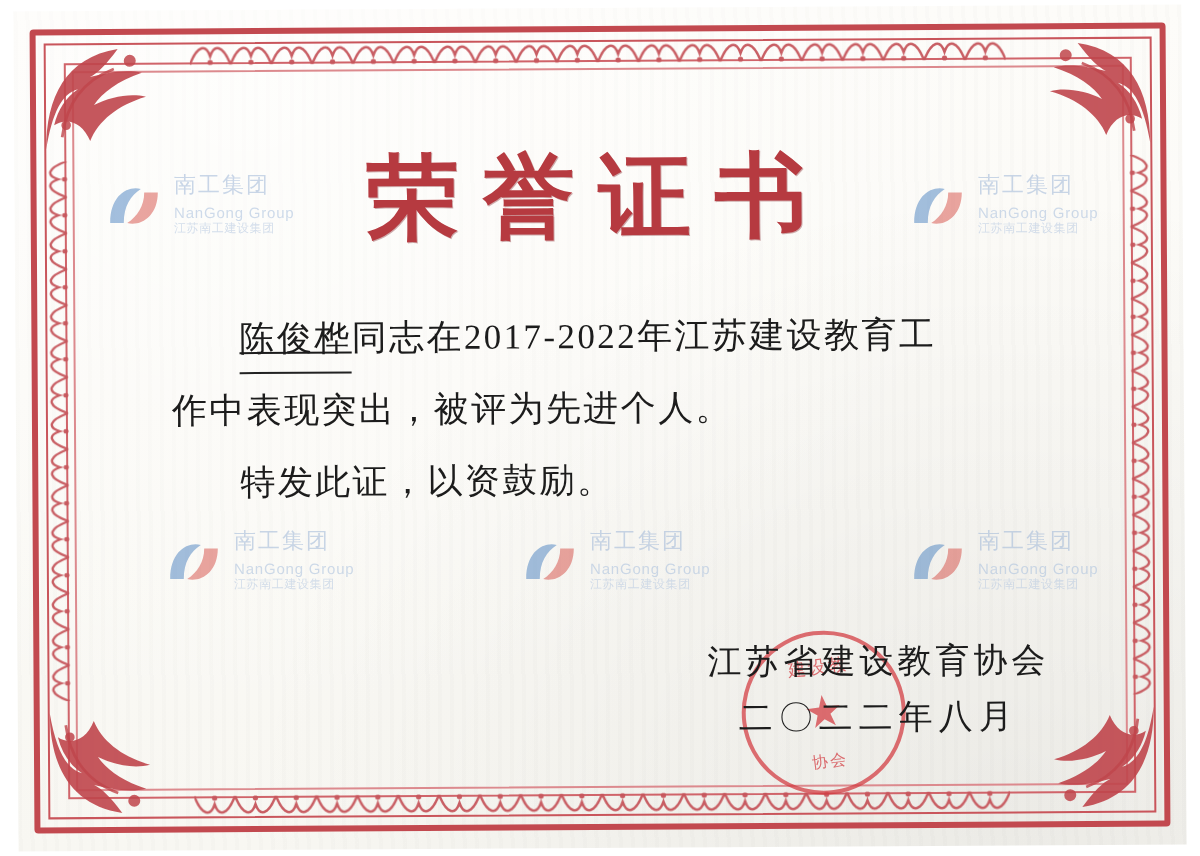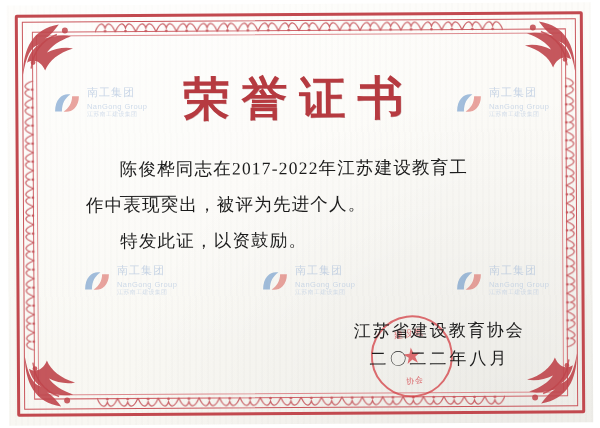--- a/index.html
+++ b/index.html
@@ -179,21 +179,22 @@
     color: #1c1c1c;
     font-family: "Liberation Serif", serif;
     font-size: 17.5px;
     line-height: 36px;
     letter-spacing: 1.2px;
   }
   .line { white-space: nowrap; }
   .line.indent { padding-left: 34px; }
   .name-underline {
     border-bottom: 1px solid #222;
-    padding-bottom: 17px;
+    padding-bottom: 7px;
+    text-decoration: underline;
   }
 
   .signature {
     position: absolute;
     right: 36px;
     top: 288px;
     text-align: center;
     color: #1c1c1c;
     font-family: "Liberation Serif", serif;
     font-size: 17px;

